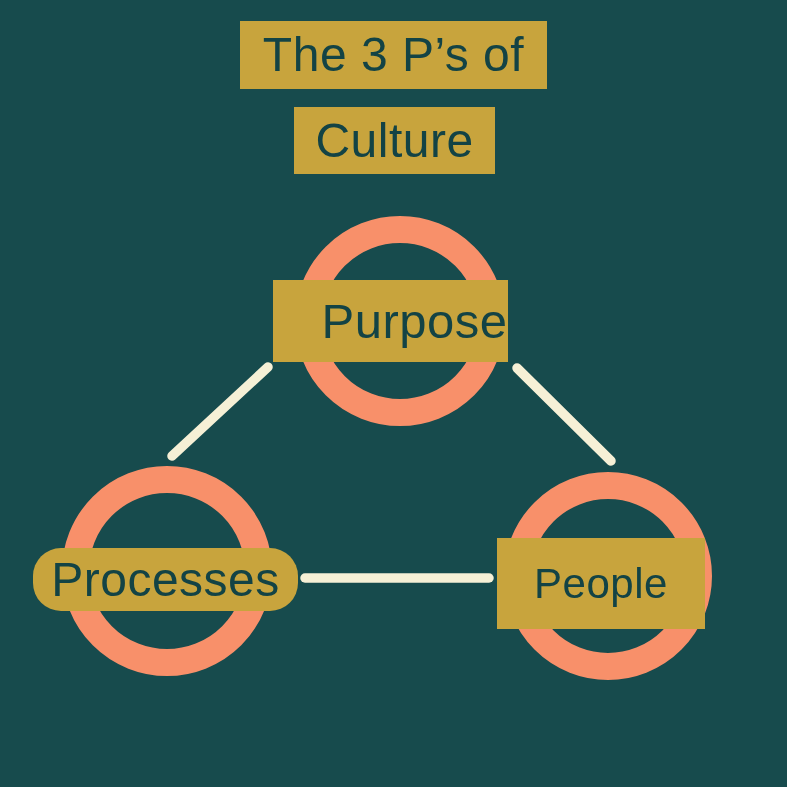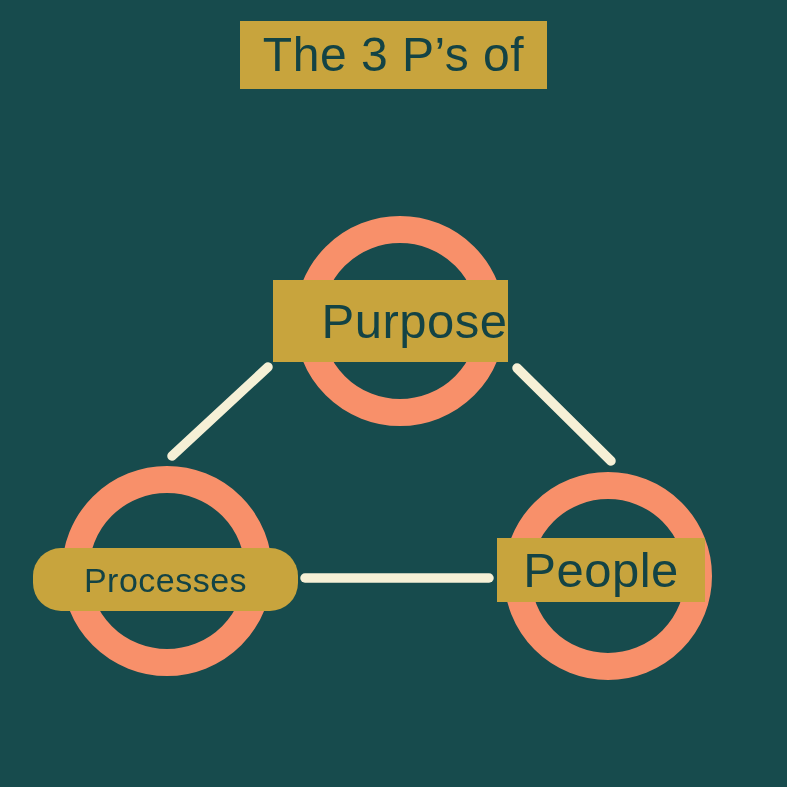--- a/index.html
+++ b/index.html
@@ -50,41 +50,44 @@
     display: flex;
     align-items: center;
     justify-content: center;
     white-space: nowrap;
     line-height: 1;
     letter-spacing: 0.5px;
   }
   .title-line-1 { left: 240px; top:  21px; width: 307px; height: 68px; font-size: 48px; }
   .title-line-2 { left: 294px; top: 107px; width: 201px; height: 67px; font-size: 48px; }
   .label-purpose   { left: 273px; top: 280px; width: 235px; height: 82px; font-size: 49px; padding-left: 48px; }
-  .label-processes { left:  33px; top: 548px; width: 265px; height: 63px; font-size: 34px; border-radius: 28px; }
-  .label-people    { left: 497px; top: 538px; width: 208px; height: 64px; font-size: 49px; }
+  .label-processes { left:  33px; top: 548px; width: 265px; height: 63px; font-size: 48px; border-radius: 28px; }
+  .label-people    { left: 497px; top: 538px; width: 208px; height: 91px; font-size: 42px; }
 </style>
 </head>
 <body>
 
 <div class="canvas">
 
   <svg class="connectors" viewBox="0 0 787 787" xmlns="http://www.w3.org/2000/svg" aria-hidden="true">
     <line x1="268" y1="367" x2="172" y2="456"></line>
     <line x1="517" y1="368" x2="611" y2="461"></line>
     <line x1="305" y1="578" x2="489" y2="578"></line>
   </svg>
 
   <div class="ring ring-purpose"></div>
   <div class="ring ring-processes"></div>
   <div class="ring ring-people"></div>
 
   <div class="plate title-line-1">
     <span>The 3 P’s of</span>
   </div>
+  <div class="plate title-line-2">
+    <span>Culture</span>
+  </div>
 
   <div class="plate label-purpose">
     <span>Purpose</span>
   </div>
   <div class="plate label-processes">
     <span>Processes</span>
   </div>
   <div class="plate label-people">
     <span>People</span>
   </div>

